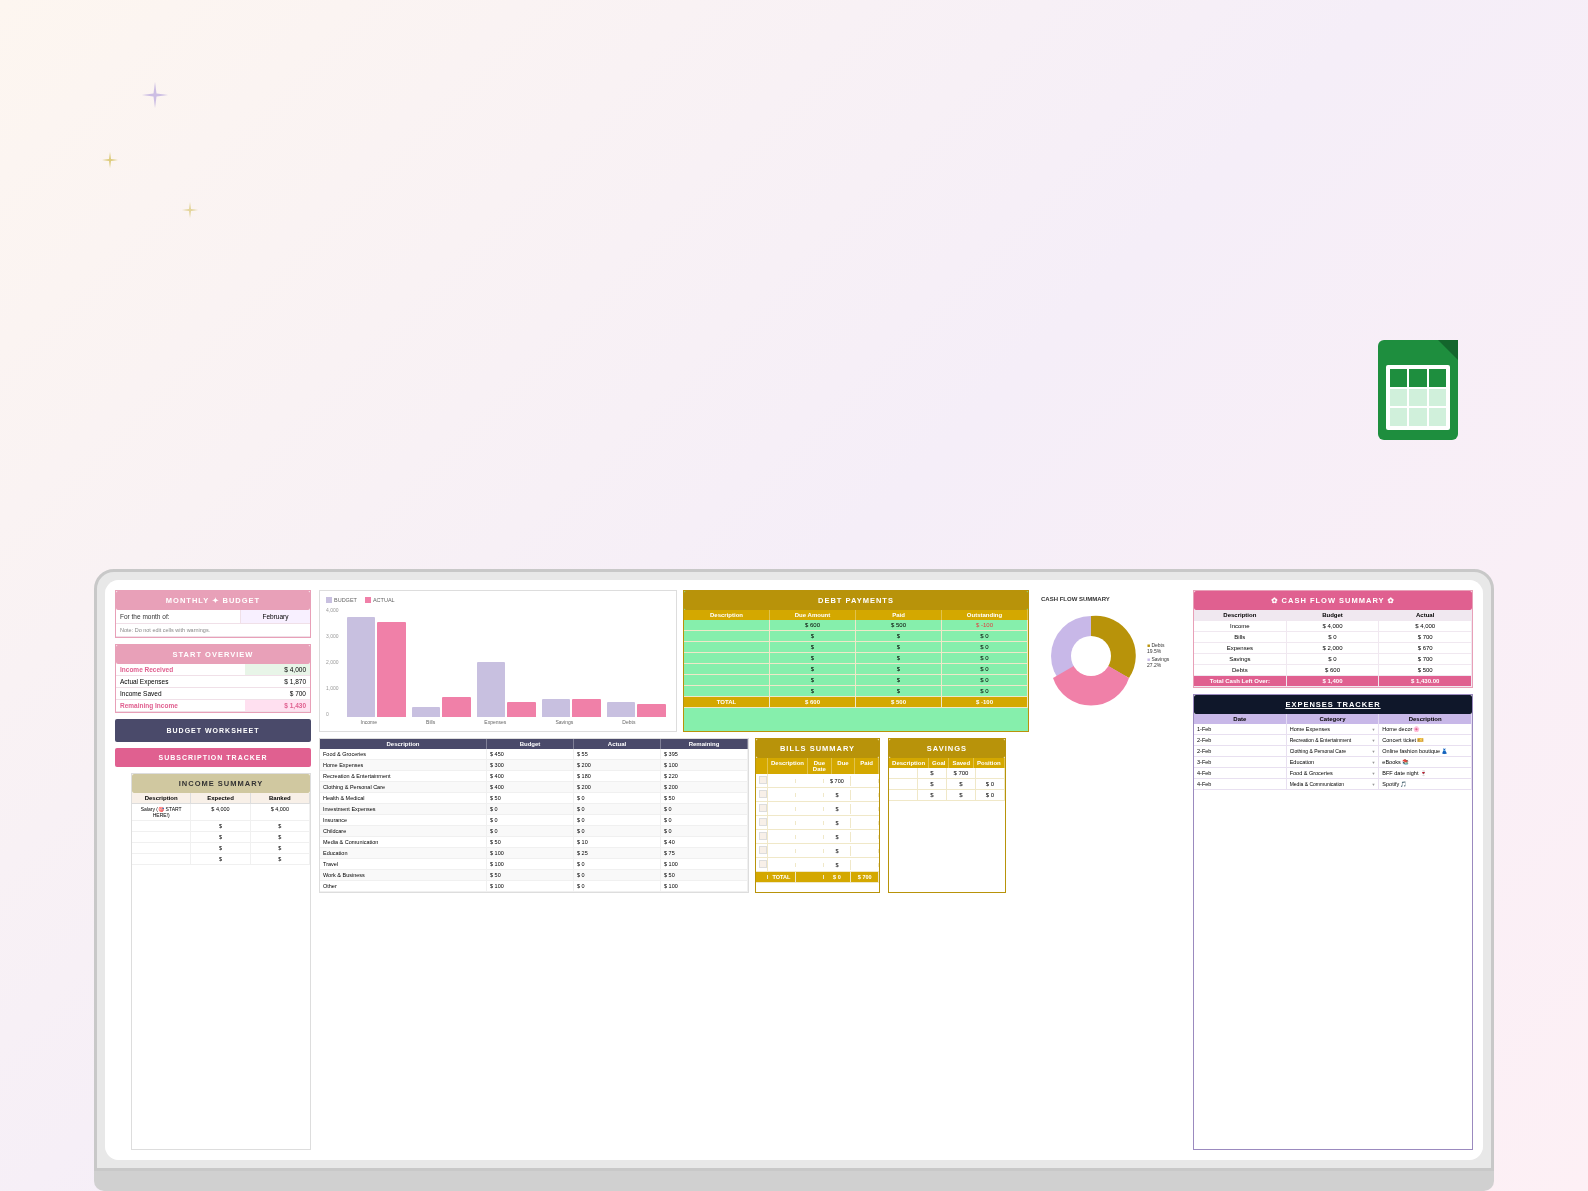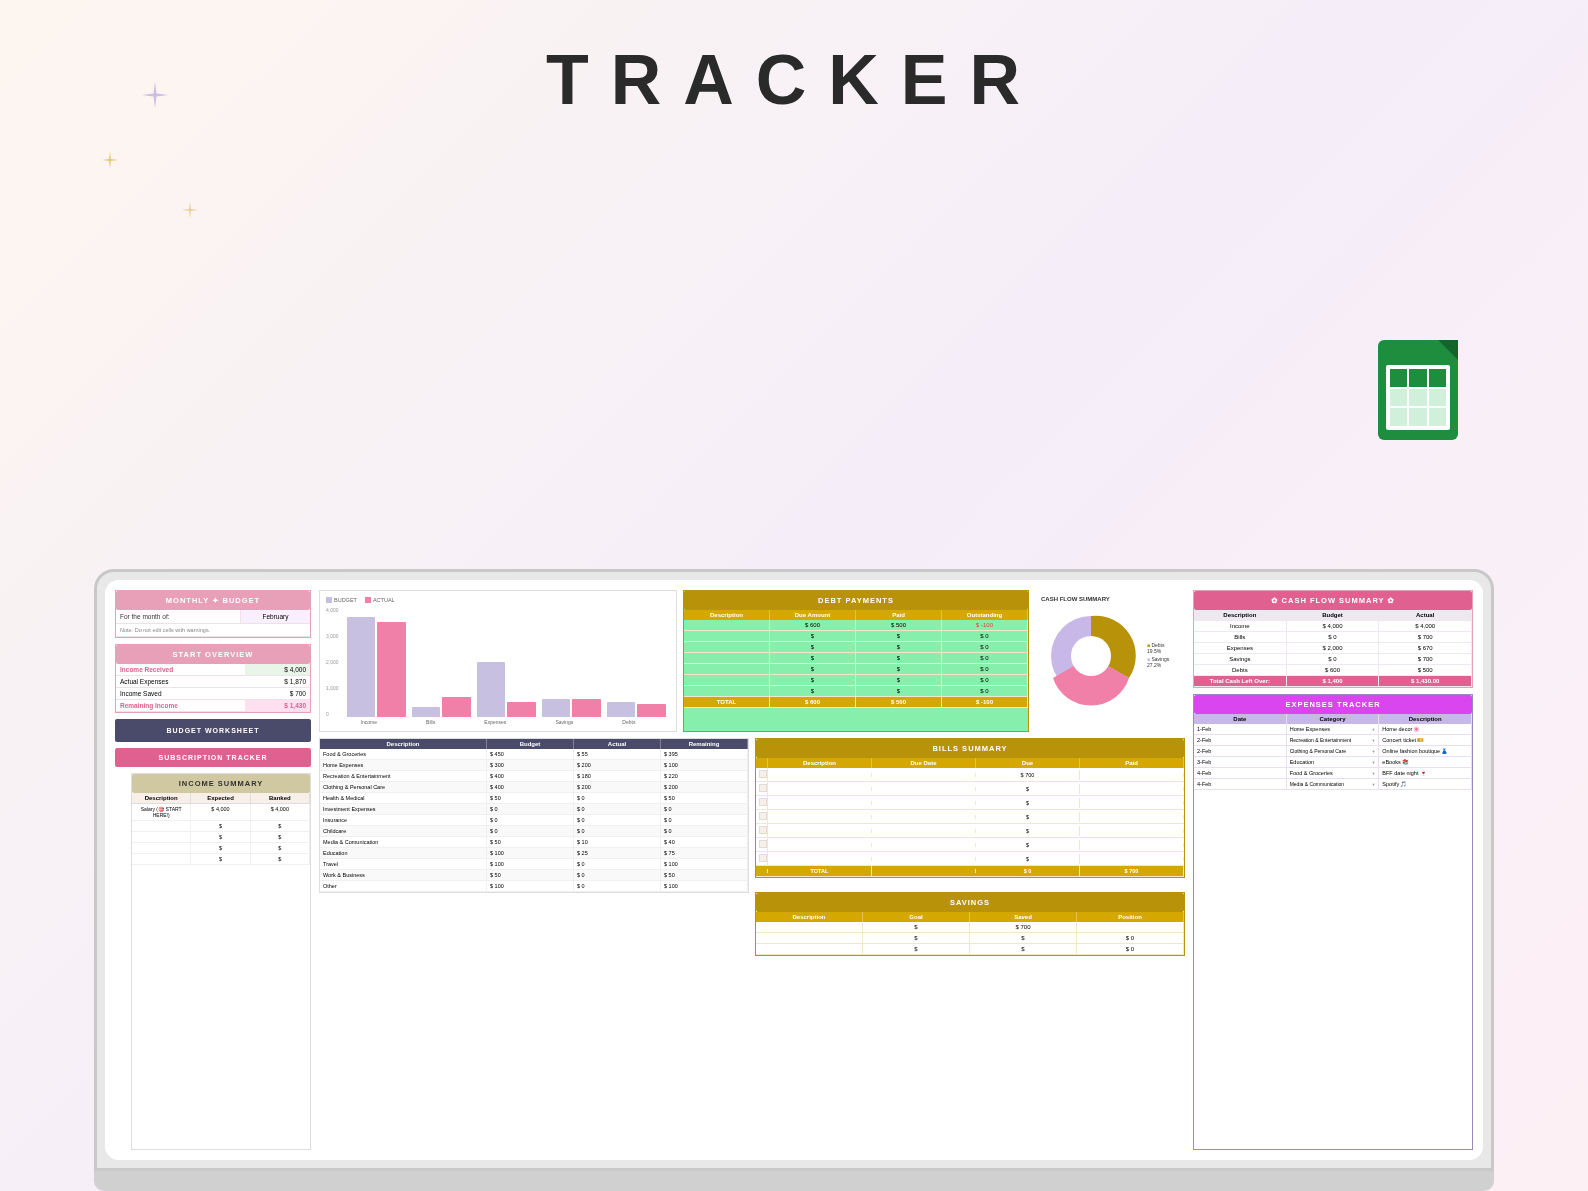--- a/index.html
+++ b/index.html
@@ -227,22 +227,23 @@
       letter-spacing: 1px;
       border-radius: 2px;
     }
 
     .section-header.gold {
       background: #b8930a;
       color: white;
     }
 
     .section-header.purple {
-      background: #d946ef;
+      background: #0f172a;
       color: white;
+      text-decoration: underline;
     }
 
     .section-header.pink-dark {
       background: #e06090;
     }
 
     
     .monthly-budget-section {
       border: 1px solid #e8a0b8;
     }
@@ -670,23 +671,22 @@
     .center-bottom-left {
       flex: 1;
       display: flex;
       flex-direction: column;
       gap: 6px;
     }
 
     .center-bottom-right {
       flex: 1;
       display: flex;
-      flex-direction: column;
-      gap: 14px;
-      justify-content: flex-end;
+      flex-direction: row;
+      gap: 8px;
     }
   </style>
 </head>
 <body>
 
 <div class="bg"></div>
 
 <div class="sparkle sparkle-1">
   <svg class="sparkle-svg" viewBox="0 0 30 30" fill="none">
     <path d="M15 2 L16.5 13.5 L28 15 L16.5 16.5 L15 28 L13.5 16.5 L2 15 L13.5 13.5 Z" fill="#c0b0e0" opacity="0.8"></path>
@@ -697,21 +697,20 @@
     <path d="M10 2 L11 9 L18 10 L11 11 L10 18 L9 11 L2 10 L9 9 Z" fill="#d4c060" opacity="0.8"></path>
   </svg>
 </div>
 <div class="sparkle sparkle-3">
   <svg class="sparkle-svg-sm" viewBox="0 0 20 20" fill="none">
     <path d="M10 2 L11 9 L18 10 L11 11 L10 18 L9 11 L2 10 L9 9 Z" fill="#d4c060" opacity="0.6"></path>
   </svg>
 </div>
 
 <div class="top-section">
-  <div class="tracker-text">TRACKER</div>
 </div>
 
 <div class="sheets-icon">
   <div class="sheets-icon-body">
     <div class="sheets-icon-fold"></div>
     <div class="sheets-icon-grid">
       <div class="sheets-icon-cell header"></div>
       <div class="sheets-icon-cell header"></div>
       <div class="sheets-icon-cell header"></div>
       <div class="sheets-icon-cell"></div>

